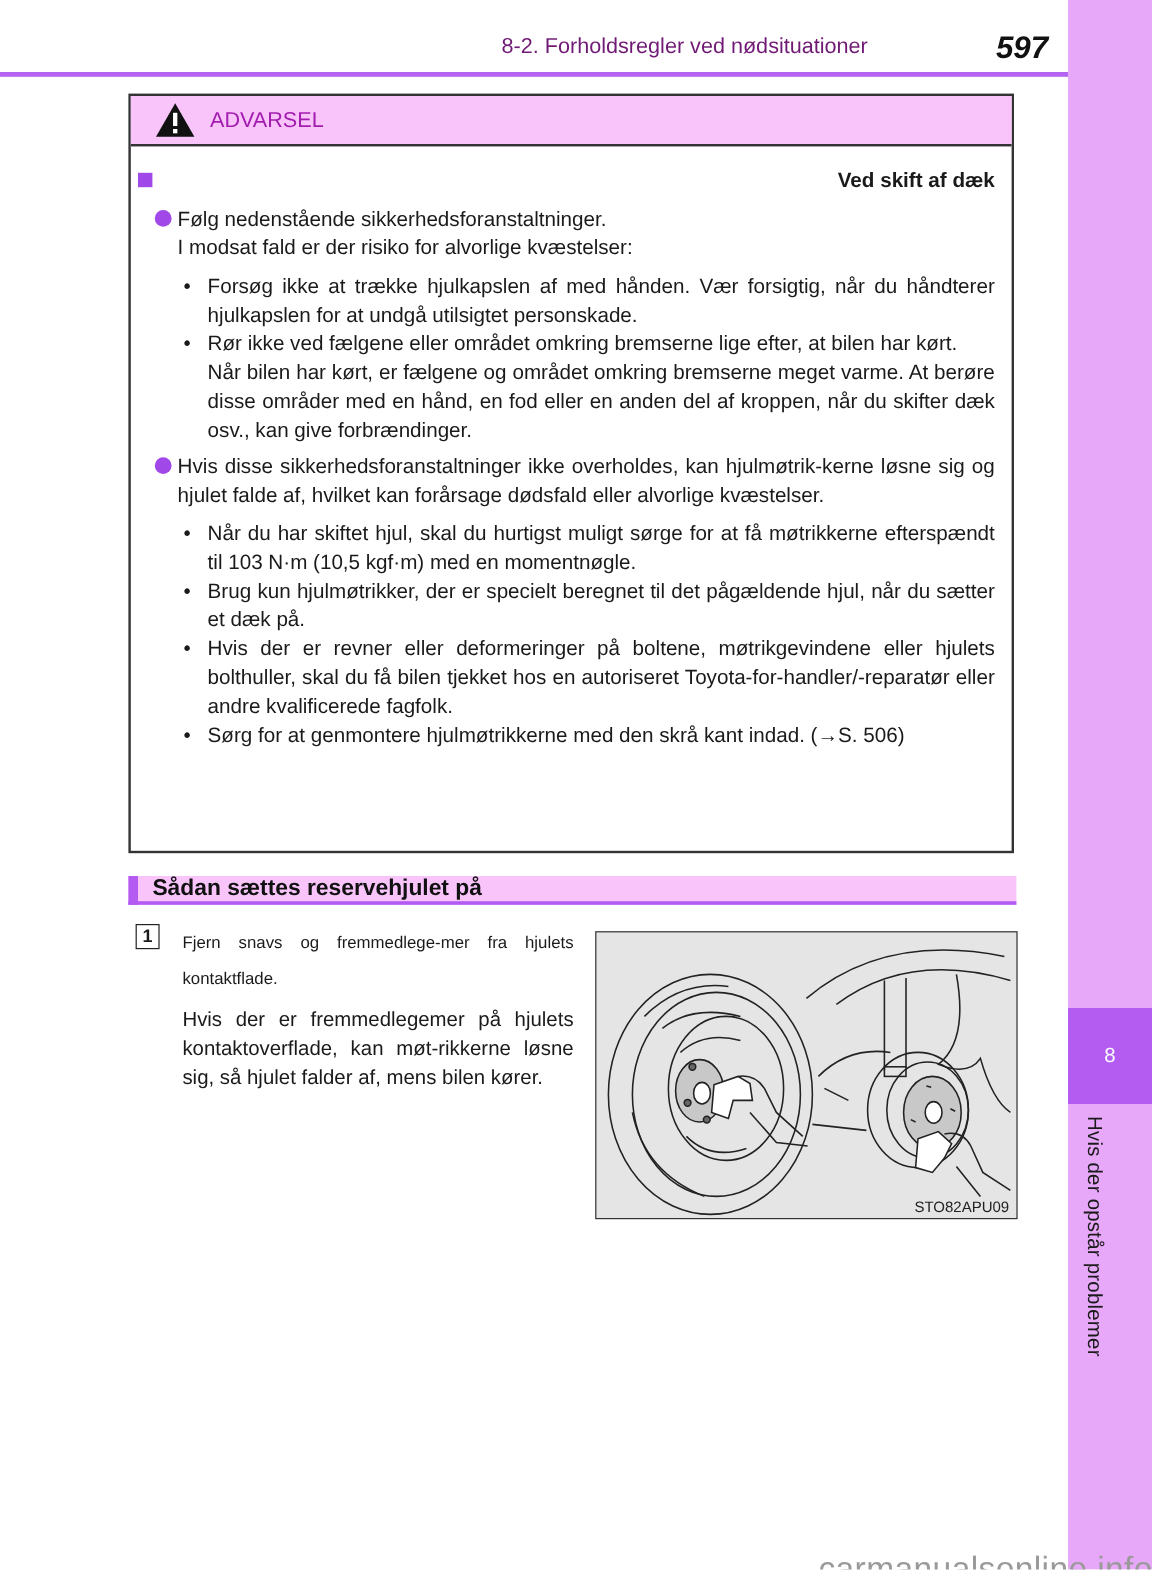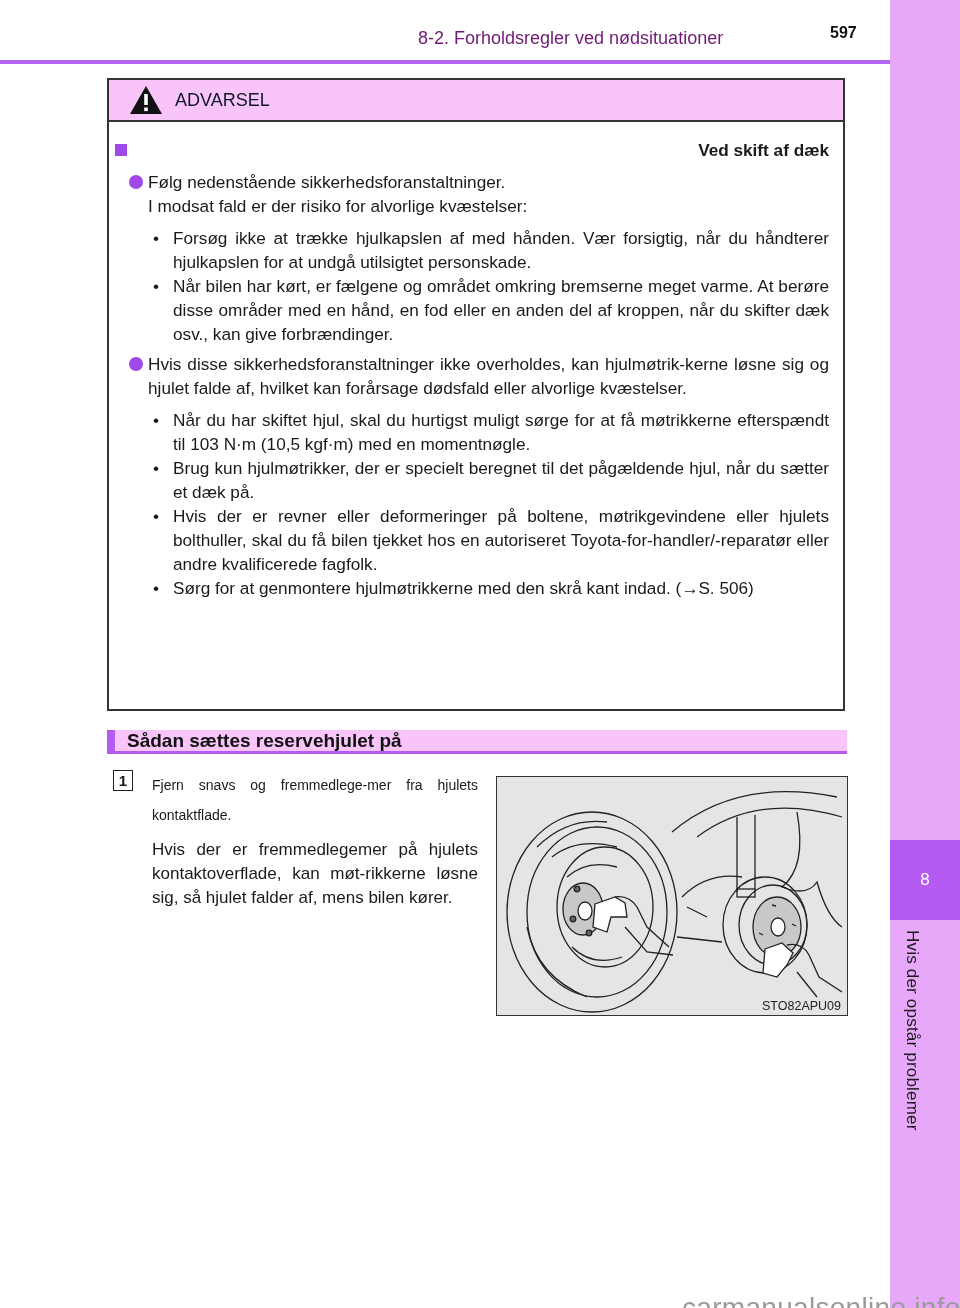--- a/index.html
+++ b/index.html
@@ -3,34 +3,34 @@
 <meta charset="utf-8">
 <style>
   html, body { margin:0; padding:0; }
   body {
     width:960px; height:1308px; position:relative; overflow:hidden;
     background:#ffffff; color:#1a1a1a;
     font-family:"Liberation Sans", sans-serif;
   }
   
   .hdr-section { position:absolute; left:418px; top:28px; font-size:18px; color:#701a75; }
-  .hdr-page { position:absolute; left:830px; top:24px; font-size:16px; font-weight:bold; color:#111; }
+  .hdr-page { position:absolute; left:830px; top:24px; font-size:26px; font-weight:bold; color:#111;font-style:italic; }
   .hdr-rule { position:absolute; left:0; top:60px; width:890px; height:4px; background:#b464f0; }
 
   
   .sidebar { position:absolute; left:890px; top:0; width:70px; height:1308px; background:#e8a8fa; }
   .sidebar-chapter { position:absolute; left:0; top:840px; width:70px; height:80px; background:#b45cf2;
      display:flex; align-items:center; justify-content:center; color:#fff; font-size:17px; }
   .sidebar-title { position:absolute; left:12px; top:930px; writing-mode:vertical-rl; font-size:17px; color:#1a1a1a; letter-spacing:0.2px; }
 
   
   .warn { position:absolute; left:107px; top:78px; width:738px; height:633px; border:2px solid #333; box-sizing:border-box; }
   .warn-head { height:40px; background:#f8c4fa; border-bottom:2px solid #333; display:flex; align-items:center; }
   .warn-icon { margin-left:20px; width:34px; height:30px; }
-  .warn-title { margin-left:12px; font-size:18px; color:#0f172a; }
+  .warn-title { margin-left:12px; font-size:18px; color:#a21caf; }
   .warn-body { padding:10px 14px 0 6px; font-size:17.2px; line-height:24px; }
   .sq-head { display:flex; align-items:center; font-weight:bold; margin:6px 0 8px 0;justify-content:space-between; }
   .sq { width:12px; height:12px; background:#a048e8; margin-right:5px; display:inline-block; }
   .circ-item { position:relative; padding-left:33px; text-align:justify; }
   .circ { position:absolute; left:14px; top:5px; width:14px; height:14px; border-radius:50%; background:#a048e8; }
   .bullets { margin:8px 0 6px 0; padding:0; list-style:none; }
   .bullets li { position:relative; padding-left:58px; text-align:justify; }
   .bullets li .dot { position:absolute; left:38px; top:0; }
 
   
@@ -79,21 +79,21 @@
       <span>Ved skift af dæk</span>
     </div>
 
     <div class="circ-item">
       <span class="circ"></span>
       <div>Følg nedenstående sikkerhedsforanstaltninger.</div>
       <div>I modsat fald er der risiko for alvorlige kvæstelser:</div>
     </div>
     <ul class="bullets">
       <li><span class="dot">•</span><span>Forsøg ikke at trække hjulkapslen af med hånden. Vær forsigtig, når du håndterer hjulkapslen for at undgå utilsigtet personskade.</span></li>
-      <li><span class="dot">•</span></li>
+      <li><span class="dot">•</span><span>Rør ikke ved fælgene eller området omkring bremserne lige efter, at bilen har kørt.</span></li>
       <li><span>Når bilen har kørt, er fælgene og området omkring bremserne meget varme. At berøre disse områder med en hånd, en fod eller en anden del af kroppen, når du skifter dæk osv., kan give forbrændinger.</span></li>
     </ul>
 
     <div class="circ-item">
       <span class="circ"></span>
       <div>Hvis disse sikkerhedsforanstaltninger ikke overholdes, kan hjulmøtrik-kerne løsne sig og hjulet falde af, hvilket kan forårsage dødsfald eller alvorlige kvæstelser.</div>
     </div>
     <ul class="bullets">
       <li><span class="dot">•</span><span>Når du har skiftet hjul, skal du hurtigst muligt sørge for at få møtrikkerne efterspændt til 103 N·m (10,5  kgf·m) med en momentnøgle.</span></li>
       <li><span class="dot">•</span><span>Brug kun hjulmøtrikker, der er specielt beregnet til det pågældende hjul, når du sætter et dæk på.</span></li>

